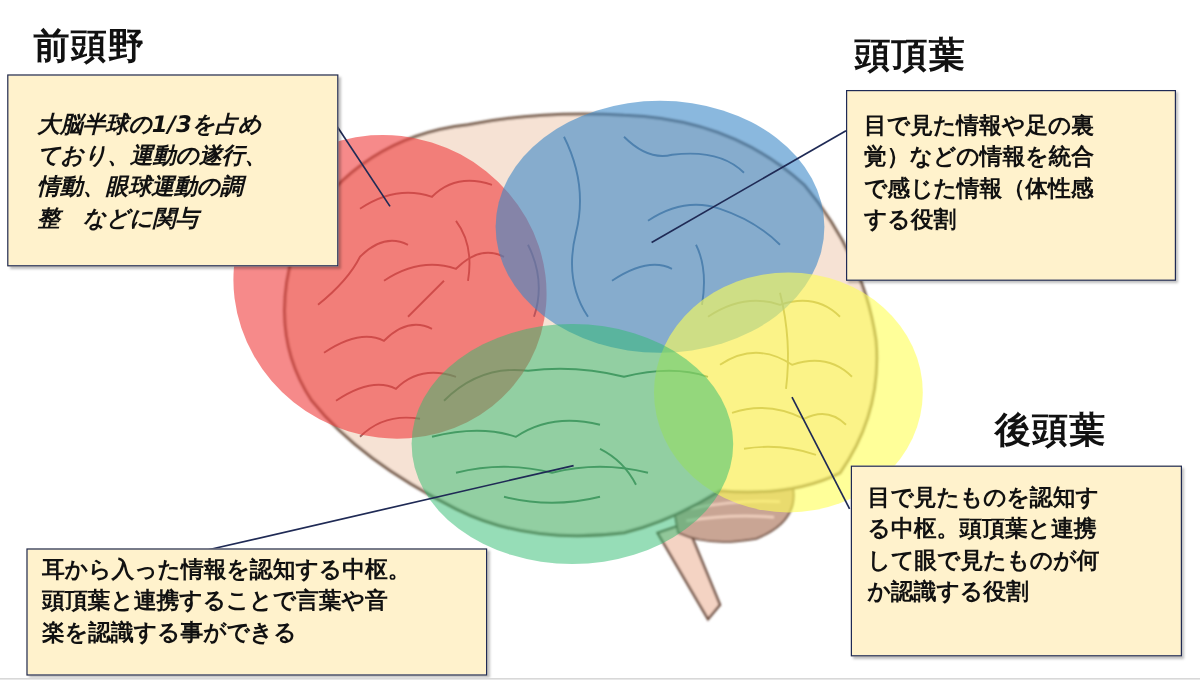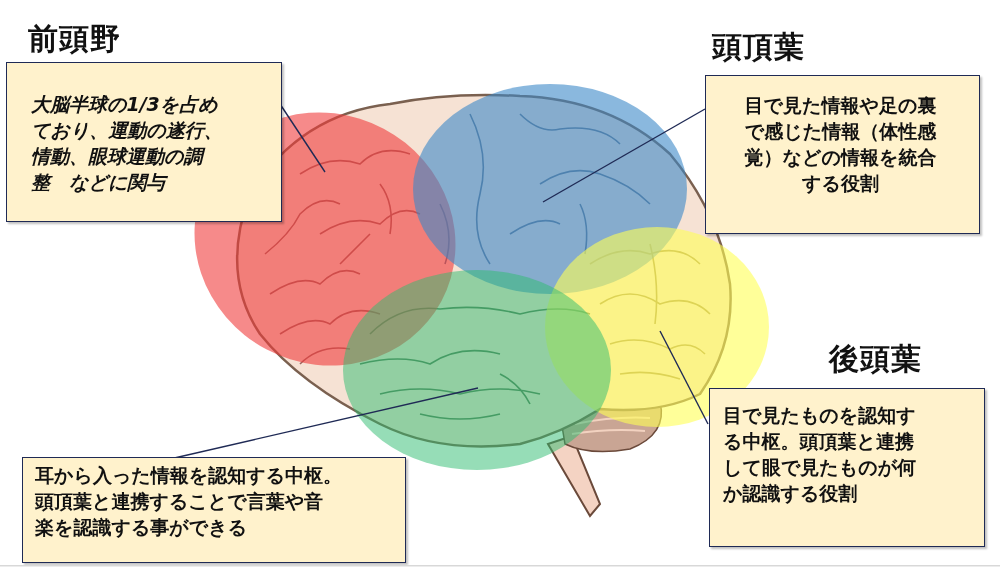--- a/index.html
+++ b/index.html
@@ -85,24 +85,24 @@
 
   <div class="title" style="left:28px; top:20px;">前頭野</div>
   <div class="box" style="left:6px; top:58px; width:276px; height:160px; padding:28px 0 0 24px;font-style:italic;">
     <span class="line">大脳半球の1/3を占め</span>
     <span class="line">ており、運動の遂行、</span>
     <span class="line">情動、眼球運動の調</span>
     <span class="line">整　などに関与</span>
   </div>
 
   <div class="title" style="left:712px; top:28px;">頭頂葉</div>
-  <div class="box" style="left:705px; top:71px; width:275px; height:159px; padding:16px 18px 0 14px;text-align:center;">
+  <div class="box" style="left:705px; top:71px; width:275px; height:159px; padding:16px 18px 0 14px;">
     <span class="line">目で見た情報や足の裏</span>
+    <span class="line">覚）などの情報を統合</span>
     <span class="line">で感じた情報（体性感</span>
-    <span class="line">覚）などの情報を統合</span>
     <span class="line">する役割</span>
   </div>
 
   <div class="title" style="left:788px; top:340px;margin-left:41px;">後頭葉</div>
   <div class="box" style="left:709px; top:384px; width:276px; height:159px; padding:13px 14px 0 13px;">
     <span class="line">目で見たものを認知す</span>
     <span class="line">る中枢。頭頂葉と連携</span>
     <span class="line">して眼で見たものが何</span>
     <span class="line">か認識する役割</span>
   </div>

